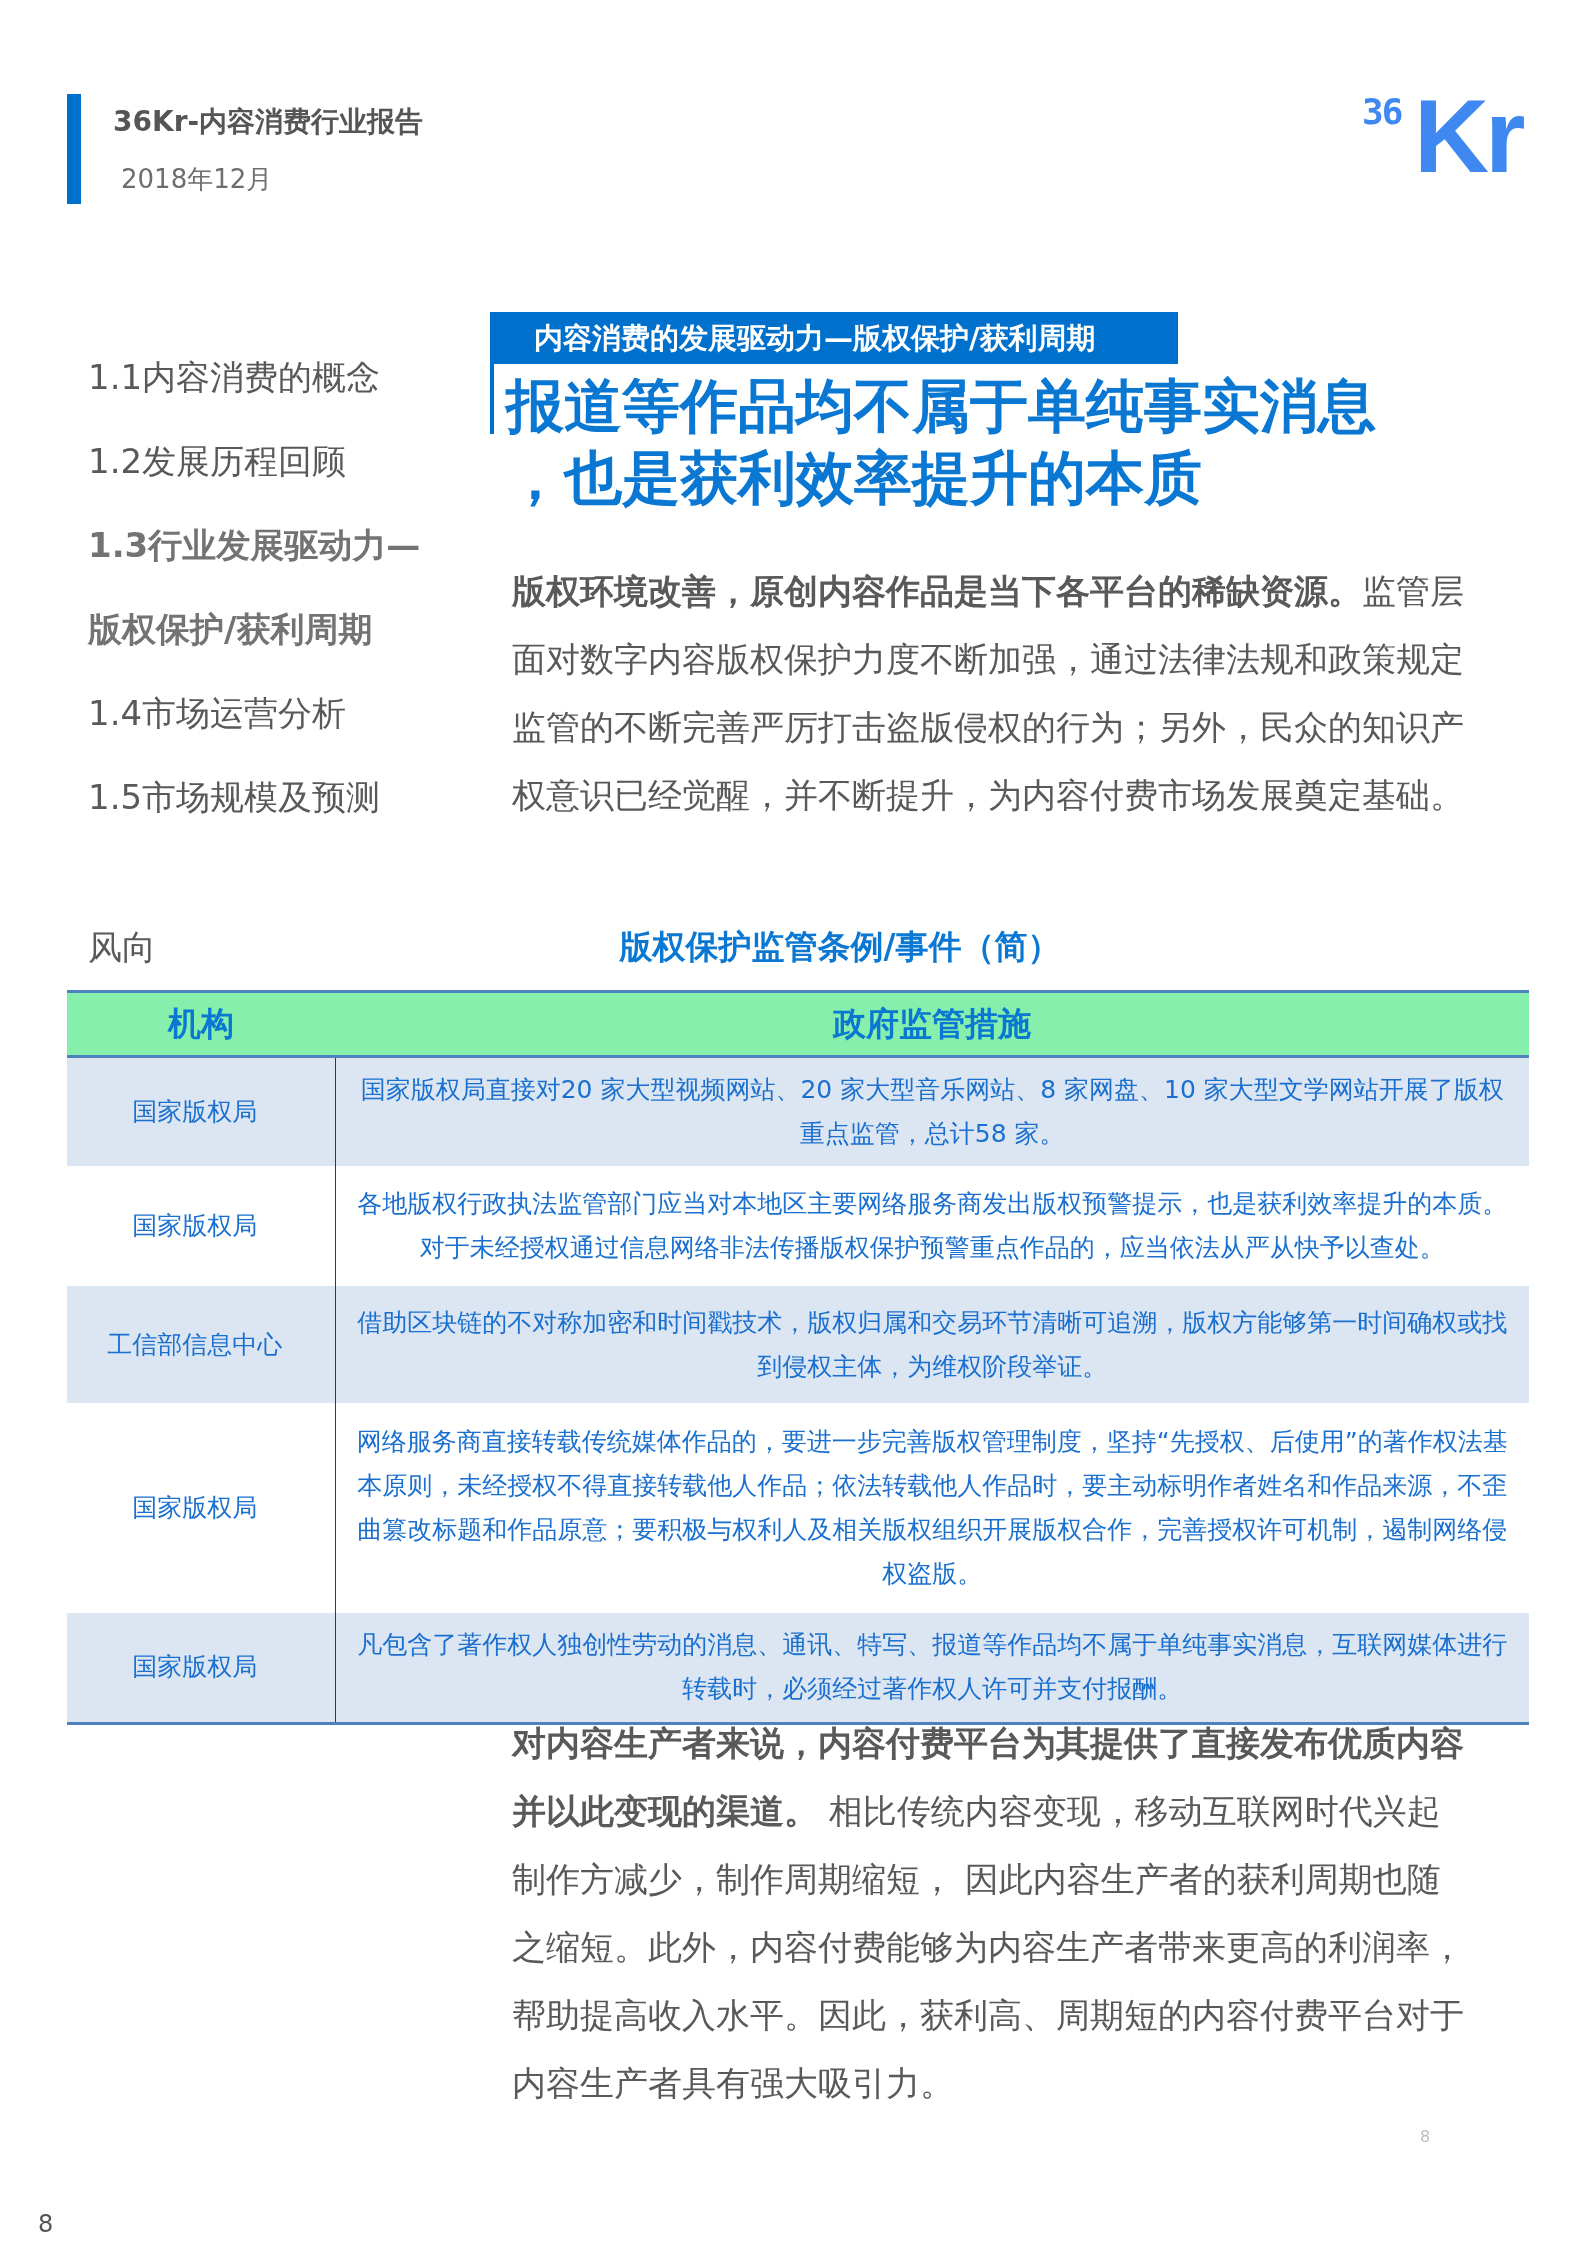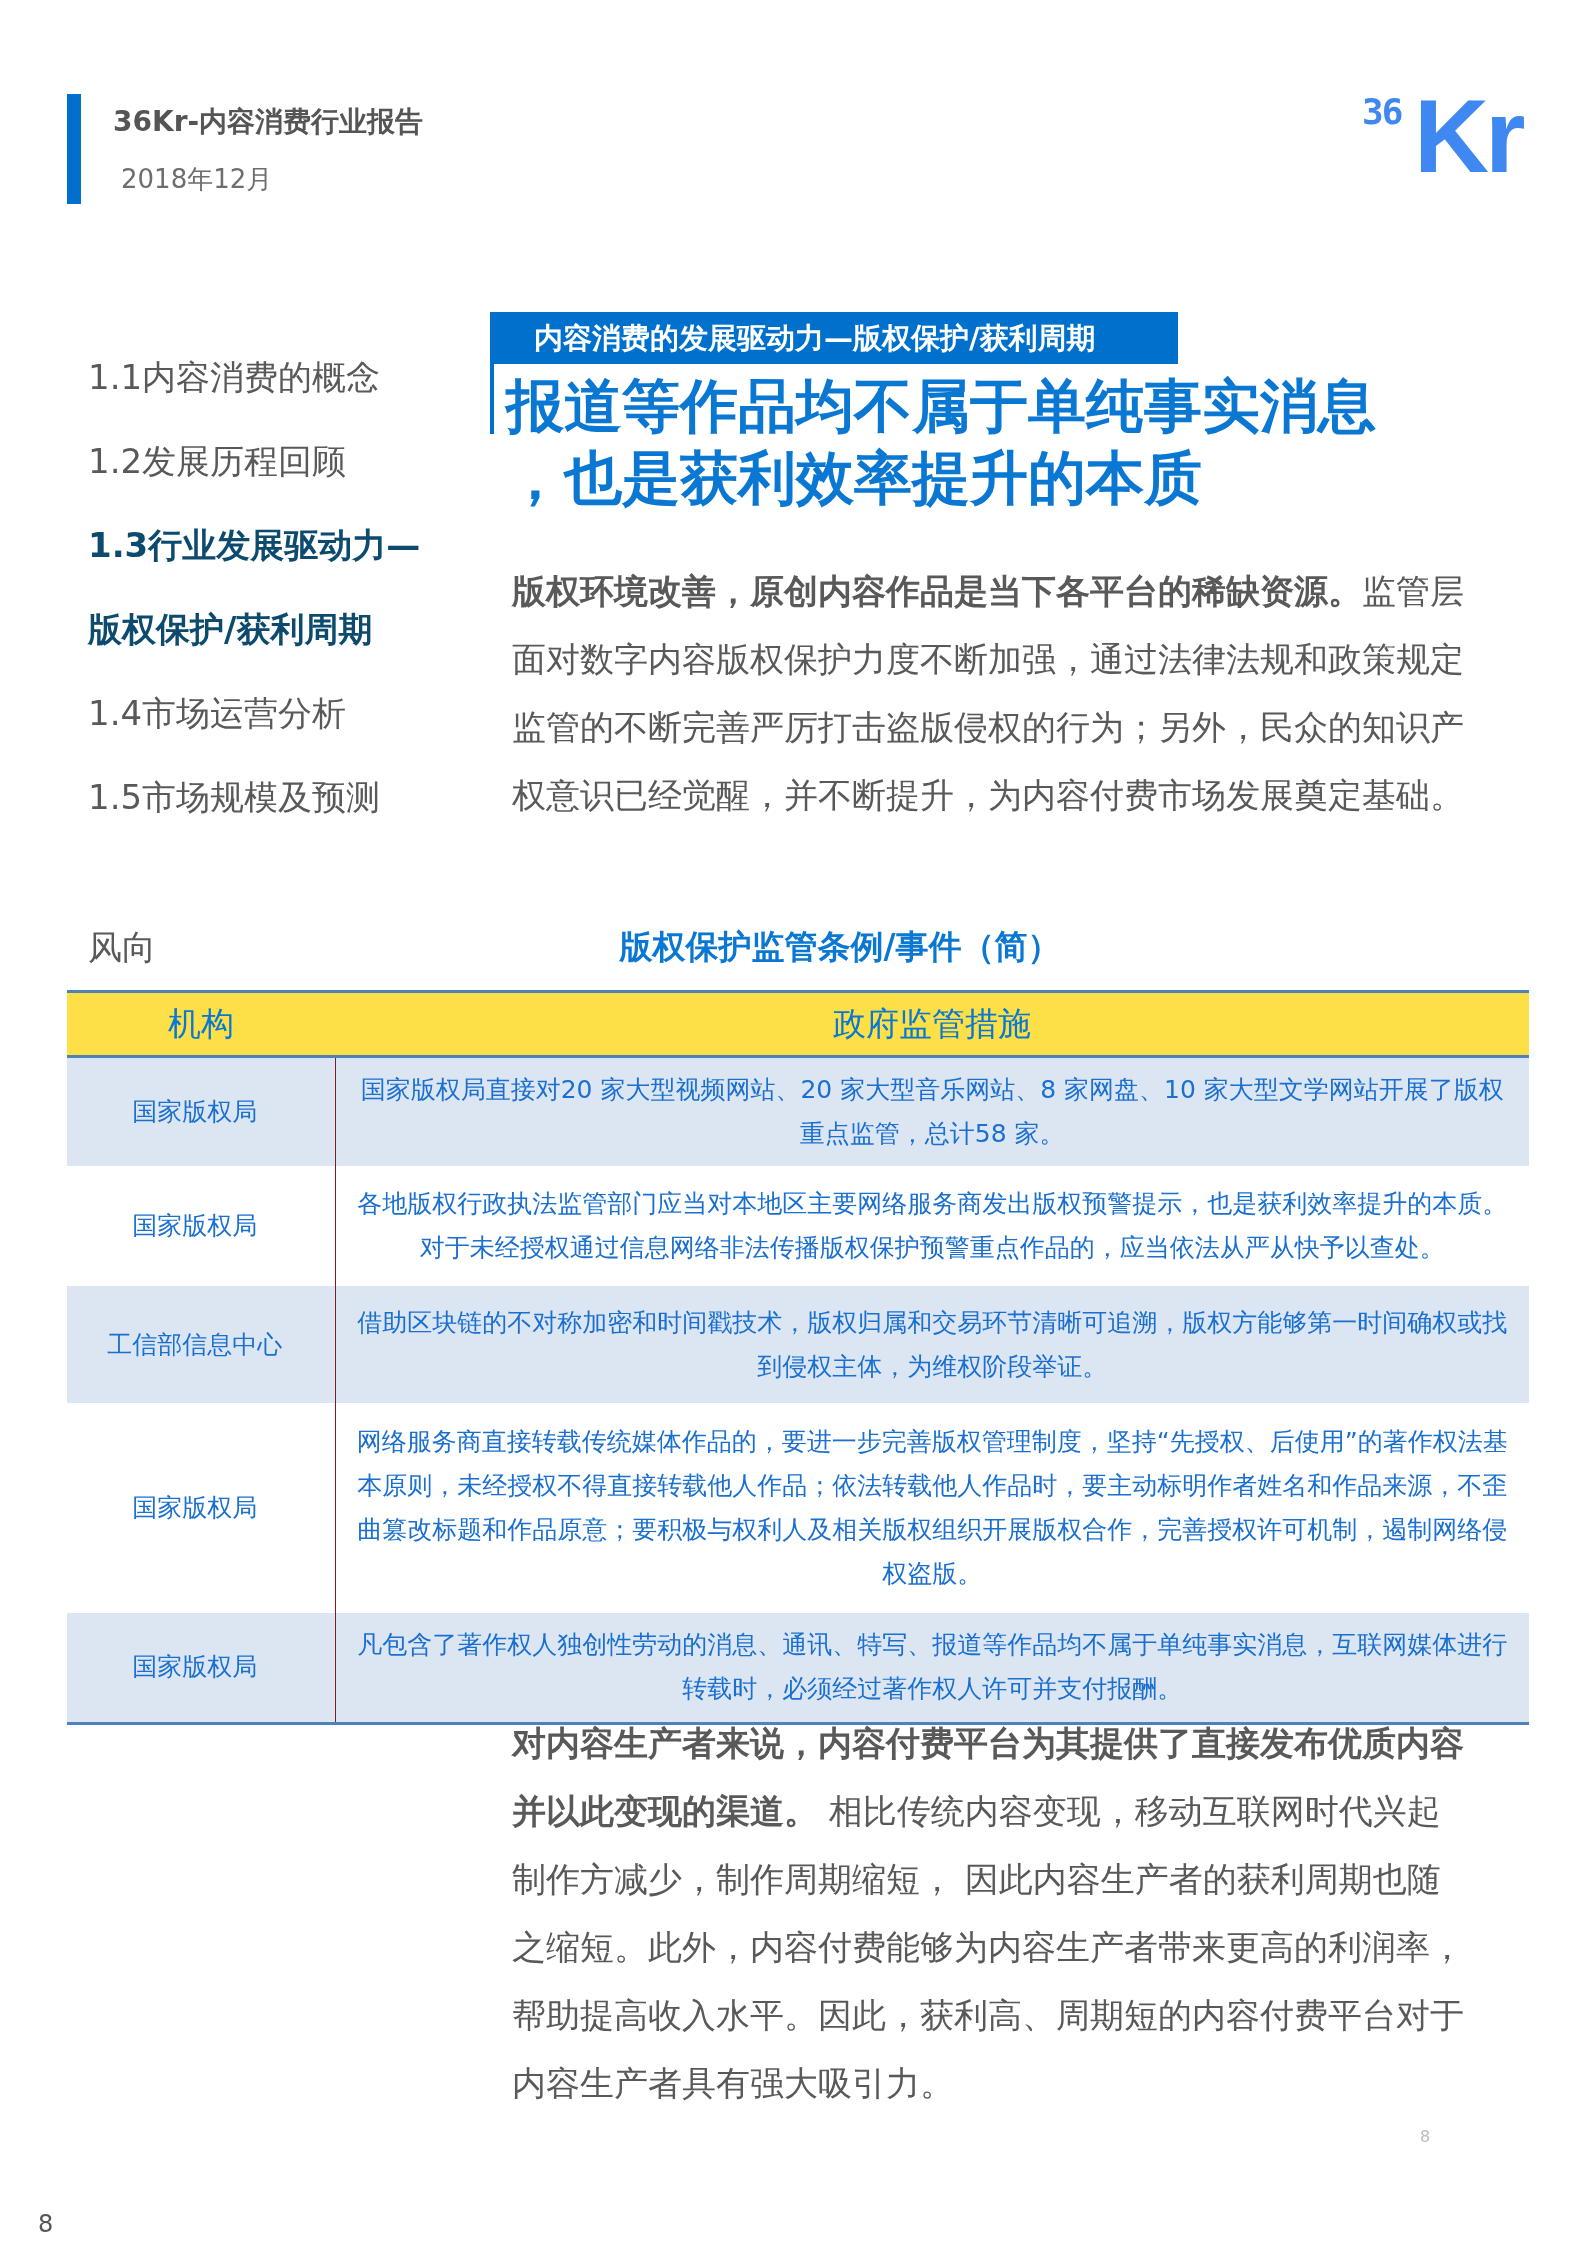--- a/index.html
+++ b/index.html
@@ -15,41 +15,41 @@
     
     .logo { left: 1362px; top: 90px; width: 180px; height: 95px; }
     .logo .n36 { position: absolute; left: 0; top: 4px; font-family: "DejaVu Sans Mono", monospace;
                  font-weight: bold; font-size: 36px; color: #3f88f2; letter-spacing: -2px; line-height: 1; }
     .logo .kr { position: absolute; left: 52px; top: -6px; font-family: "Liberation Sans", sans-serif;
                 font-weight: bold; font-size: 104px; color: #3f88f2; line-height: 1; letter-spacing: -4px; }
 
     
     .toc { left: 88px; top: 335px; width: 380px; }
     .toc-item { font-size: 34px; line-height: 84px; height: 84px; color: #595959; white-space: nowrap; }
-    .toc-item.active { color: #0c4a6e; font-weight: bold; }
+    .toc-item.active { color: #737373; font-weight: bold; }
 
     
     .sec-frame { left: 490px; top: 312px; width: 4px; height: 122px; background: #0070cd; }
     .sec-tag { left: 490px; top: 312px; width: 688px; height: 52px; background: #0070cd; color: #ffffff;
                font-size: 29px; font-weight: bold; line-height: 52px; padding-left: 44px; box-sizing: border-box; white-space: nowrap; }
     .sec-title { left: 506px; top: 370px; width: 980px; font-size: 58px; font-weight: bold; color: #0a78d2; line-height: 72px; }
 
     
     .para { left: 512px; width: 960px; font-size: 34px; line-height: 68px; color: #595959; }
     .para b { color: #595959; font-weight: bold; }
     .p1 { top: 557px; }
     .p2 { top: 1709px; }
 
     
     .tbl-caption { left: 60px; top: 925px; width: 1470px; text-align: center; font-size: 33px; font-weight: bold; color: #0a78d2; padding-left: 90px; box-sizing: border-box; }
     .tbl-left-caption { left: 88px; top: 925px; font-size: 34px; color: #595959; }
     .tbl { left: 67px; top: 990px; width: 1462px; border-collapse: collapse; }
     .tbl table { width: 100%; border-collapse: collapse; table-layout: fixed; }
-    .tbl th { height: 60px; font-size: 33px; font-weight: normal; color: #0a78d2; text-align: center;
-              border-top: 3px solid #4f81bd; border-bottom: 3px solid #4f81bd; background: #fde047; }
+    .tbl th { height: 60px; font-size: 33px; font-weight: bold; color: #0a78d2; text-align: center;
+              border-top: 3px solid #4f81bd; border-bottom: 3px solid #4f81bd; background: #86efac; }
     .tbl td { font-size: 25px; color: #1a6fcf; text-align: center; line-height: 44px; vertical-align: middle; padding: 10px 20px; }
     .tbl td.org { border-right: 1px solid #7f1d1d; padding-left: 8px; }
     .tbl tr.shade td { background: #dce6f2; }
     .tbl tr.last td { border-bottom: 3px solid #4f81bd; }
 
     
     .pg-small { left: 1420px; top: 2127px; font-size: 16px; color: #bdbdbd; }
     .pg { left: 38px; top: 2210px; font-size: 24px; color: #555555; }
   </style>
 </head>

